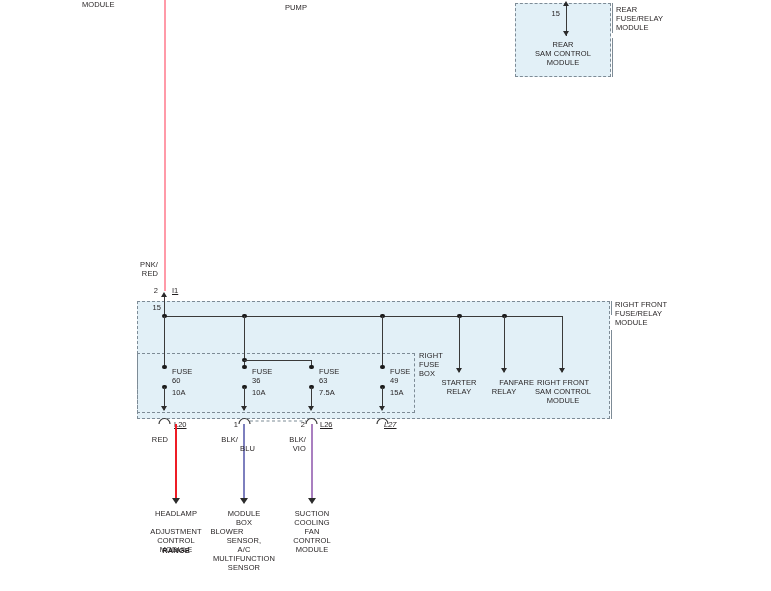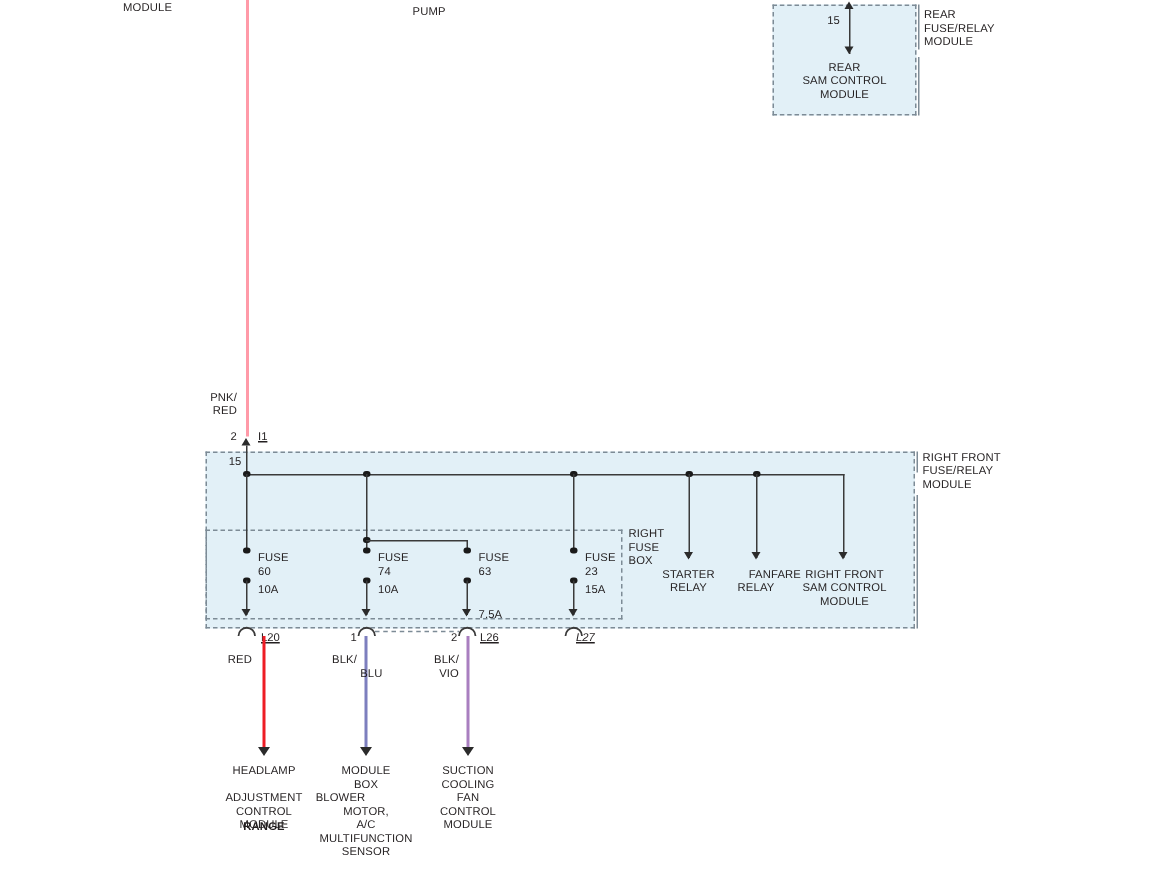--- a/index.html
+++ b/index.html
@@ -94,21 +94,21 @@
     pointer-events: none;
   }
 </style>
 </head>
 <body>
 
 <div id="canvas">
 
   <div class="lbl lft" style="left:82px; top:0px;">MODULE</div>
 
-  <div class="lbl lft" style="left:275px; top:3px;">PUMP</div>
+  <div class="lbl lft" style="left:285px; top:3px;">PUMP</div>
 
   <div class="box-dash" style="left:515px; top:3px; width:96px; height:74px;"></div>
 
   <div class="lbl ctr" style="left:523px; top:40px; width:80px;">REAR</div>
   <div class="lbl ctr" style="left:523px; top:49px; width:80px;">SAM CONTROL</div>
   <div class="lbl ctr" style="left:523px; top:58px; width:80px;">MODULE</div>
 
   <div class="wire wire-v blk" style="left:566px; top:6px; height:30px;"></div>
   <div class="arrow-up-sm" style="left:563px; top:1px;"></div>
   <div class="arrow-dn-sm" style="left:563px; top:31px;"></div>
@@ -173,40 +173,40 @@
   <div class="jdot" style="left:242px; top:357.7px;"></div>
   <div class="jdot" style="left:242px; top:364.7px;"></div>
   <div class="jdot" style="left:242px; top:384.7px;"></div>
   <div class="wire wire-v blk" style="left:244px; top:387px; height:23px;"></div>
   <div class="arrow-dn-sm" style="left:241px; top:406px;"></div>
 
   <div class="wire wire-h blk" style="left:244px; top:360px; width:68px;"></div>
   <div class="wire wire-v blk" style="left:311px; top:360px; height:7px;"></div>
 
   <div class="lbl lft" style="left:252px; top:367px;">FUSE</div>
-  <div class="lbl lft" style="left:252px; top:376px;">74</div>
+  <div class="lbl lft" style="left:252px; top:376px;">36</div>
   <div class="lbl lft" style="left:252px; top:388px;">10A</div>
 
   <div class="jdot" style="left:309px; top:364.7px;"></div>
   <div class="jdot" style="left:309px; top:384.7px;"></div>
   <div class="wire wire-v blk" style="left:311px; top:387px; height:23px;"></div>
   <div class="arrow-dn-sm" style="left:308px; top:406px;"></div>
 
   <div class="lbl lft" style="left:319px; top:367px;">FUSE</div>
   <div class="lbl lft" style="left:319px; top:376px;">63</div>
-  <div class="lbl lft" style="left:319px; top:388px;margin-top:17px;">7.5A</div>
+  <div class="lbl lft" style="left:319px; top:388px;">7.5A</div>
 
   <div class="wire wire-v blk" style="left:382px; top:316px; height:51px;"></div>
   <div class="jdot" style="left:380px; top:364.7px;"></div>
   <div class="jdot" style="left:380px; top:384.7px;"></div>
   <div class="wire wire-v blk" style="left:382px; top:387px; height:23px;"></div>
   <div class="arrow-dn-sm" style="left:379px; top:406px;"></div>
 
   <div class="lbl lft" style="left:390px; top:367px;">FUSE</div>
-  <div class="lbl lft" style="left:390px; top:376px;">23</div>
+  <div class="lbl lft" style="left:390px; top:376px;">49</div>
   <div class="lbl lft" style="left:390px; top:388px;">15A</div>
 
   <div class="wire wire-v blk" style="left:459px; top:316px; height:56px;"></div>
   <div class="arrow-dn-sm" style="left:456px; top:368px;"></div>
   <div class="lbl ctr" style="left:429px; top:378px; width:60px;">STARTER</div>
   <div class="lbl ctr" style="left:429px; top:387px; width:60px;">RELAY</div>
 
   <div class="wire wire-v blk" style="left:504px; top:316px; height:56px;"></div>
   <div class="arrow-dn-sm" style="left:501px; top:368px;"></div>
   <div class="lbl ctr" style="left:474px; top:378px; width:60px;text-align:right;">FANFARE</div>
@@ -252,21 +252,21 @@
 
   <div class="lbl ctr" style="left:131px; top:509px; width:90px;">HEADLAMP</div>
   <div class="lbl ctr" style="left:131px; top:546px; width:90px;font-weight:bold;">RANGE</div>
   <div class="lbl ctr" style="left:131px; top:527px; width:90px;">ADJUSTMENT</div>
   <div class="lbl ctr" style="left:131px; top:536px; width:90px;">CONTROL</div>
   <div class="lbl ctr" style="left:131px; top:545px; width:90px;">MODULE</div>
 
   <div class="lbl ctr" style="left:199px; top:509px; width:90px;">MODULE</div>
   <div class="lbl ctr" style="left:199px; top:518px; width:90px;">BOX</div>
   <div class="lbl ctr" style="left:182px; top:527px; width:90px;">BLOWER</div>
-  <div class="lbl ctr" style="left:199px; top:536px; width:90px;">MOTOR,</div>
+  <div class="lbl ctr" style="left:199px; top:536px; width:90px;">SENSOR,</div>
   <div class="lbl ctr" style="left:199px; top:545px; width:90px;">A/C</div>
   <div class="lbl ctr" style="left:199px; top:554px; width:90px;">MULTIFUNCTION</div>
   <div class="lbl ctr" style="left:199px; top:563px; width:90px;">SENSOR</div>
 
   <div class="lbl ctr" style="left:267px; top:509px; width:90px;">SUCTION</div>
   <div class="lbl ctr" style="left:267px; top:518px; width:90px;">COOLING</div>
   <div class="lbl ctr" style="left:267px; top:527px; width:90px;">FAN</div>
   <div class="lbl ctr" style="left:267px; top:536px; width:90px;">CONTROL</div>
   <div class="lbl ctr" style="left:267px; top:545px; width:90px;">MODULE</div>
 

